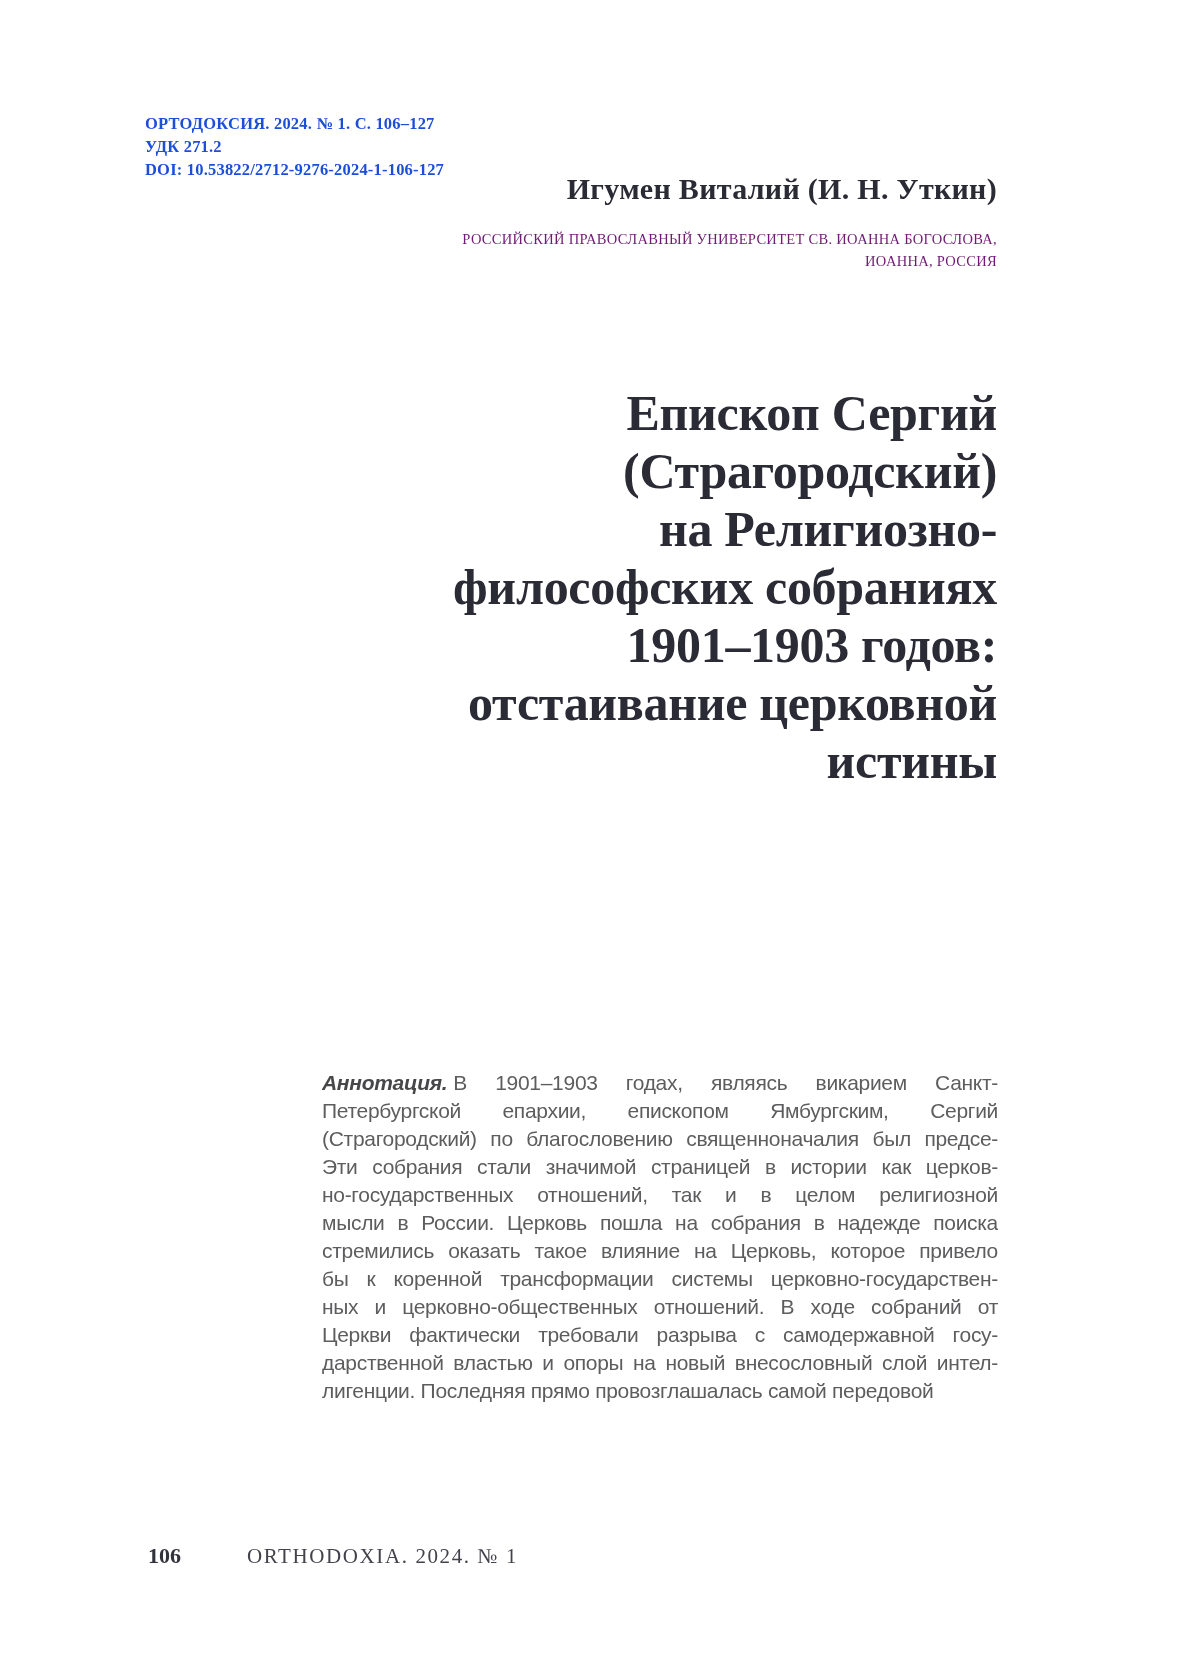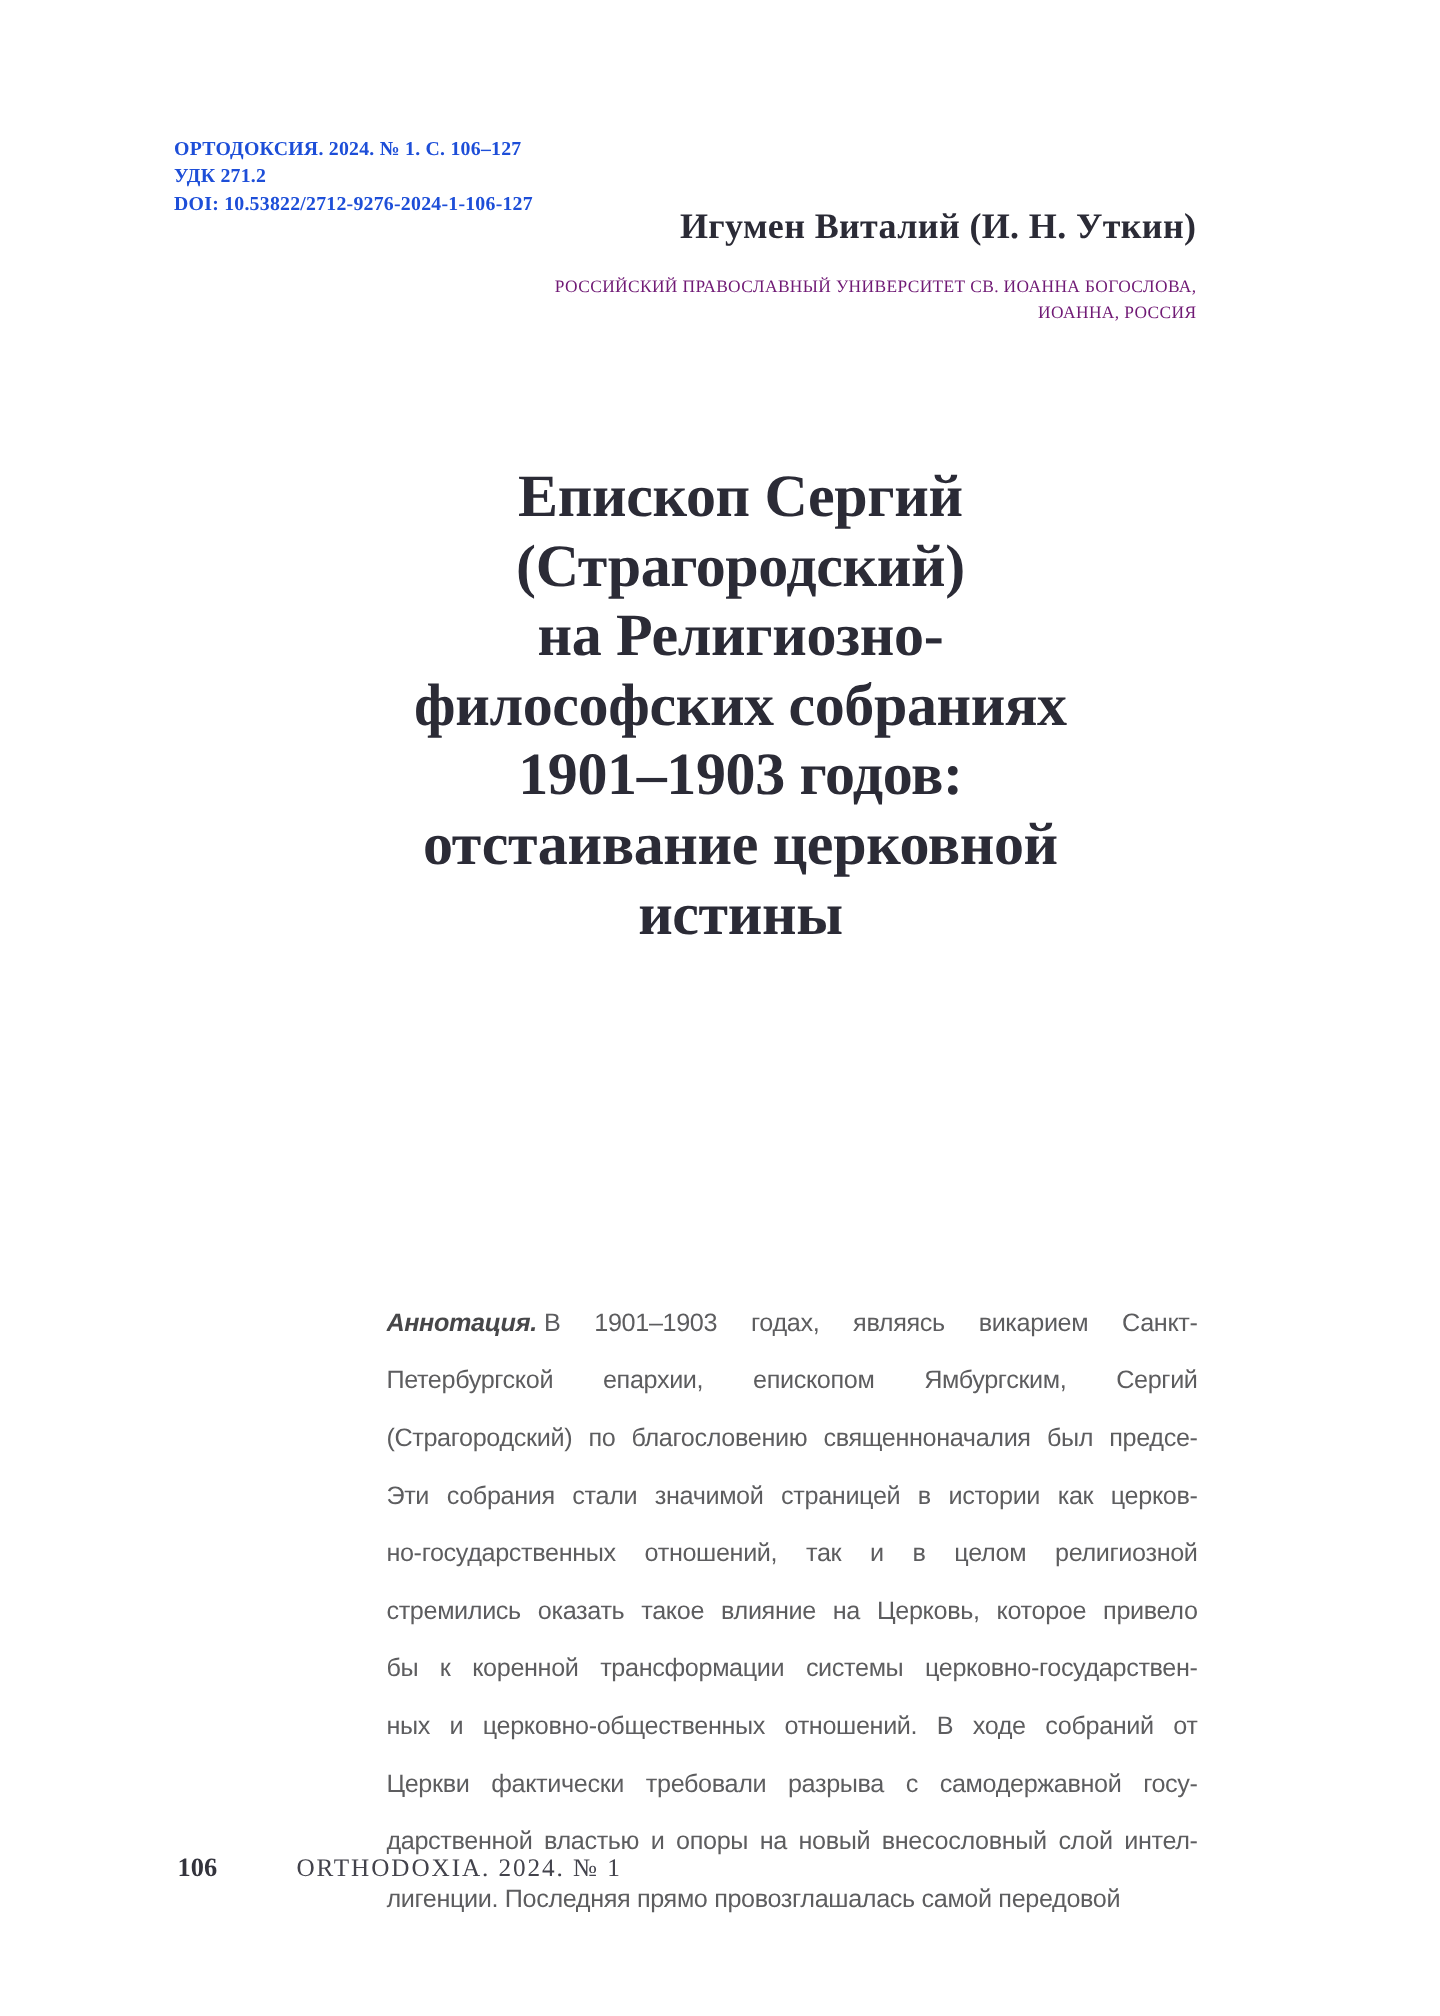--- a/index.html
+++ b/index.html
@@ -49,21 +49,21 @@
     color: #701a75;
     letter-spacing: 0.3px;
   }
 
   
   .article-title {
     position: absolute;
     right: 203px;
     top: 384px;
     width: 760px;
-    text-align: center;
+    text-align: right;
     font-family: "Liberation Serif", serif;
     font-weight: bold;
     font-size: 50px;
     line-height: 58px;
     color: #2b2b36;
     letter-spacing: -0.3px;
   }
 
   
   .abstract {
@@ -76,21 +76,20 @@
     line-height: 28px;
     color: #5d5d5f;
     letter-spacing: -0.3px;
   }
   .abstract .a-line {
     text-align: justify;
     text-align-last: justify;
     white-space: normal;
     height: 28px;
     overflow: hidden;
-    margin-top: 20px;
   }
   .abstract .a-line.last {
     text-align-last: left;
   }
   .abstract .a-label {
     font-weight: bold;
     font-style: italic;
     color: #474749;
     padding-right: 6px;
   }
@@ -140,20 +139,21 @@
   <div>отстаивание церковной</div>
   <div>истины</div>
 </div>
 
 <div class="abstract">
   <div class="a-line"><span class="a-label">Аннотация.</span><span>В 1901–1903 годах, являясь викарием Санкт-</span></div>
   <div class="a-line">Петербургской епархии, епископом Ямбургским, Сергий</div>
   <div class="a-line">(Страгородский) по благословению священноначалия был предсе-</div>
   <div class="a-line">Эти собрания стали значимой страницей в истории как церков-</div>
   <div class="a-line">но-государственных отношений, так и в целом религиозной</div>
+  <div class="a-line">мысли в России. Церковь пошла на собрания в надежде поиска</div>
   <div class="a-line">стремились оказать такое влияние на Церковь, которое привело</div>
   <div class="a-line">бы к коренной трансформации системы церковно-государствен-</div>
   <div class="a-line">ных и церковно-общественных отношений. В ходе собраний от</div>
   <div class="a-line">Церкви фактически требовали разрыва с самодержавной госу-</div>
   <div class="a-line">дарственной властью и опоры на новый внесословный слой интел-</div>
   <div class="a-line last">лигенции. Последняя прямо провозглашалась самой передовой</div>
 </div>
 
 <div class="footer-pagenum">106</div>
 <div class="footer-journal">ORTHODOXIA. 2024. № 1</div>

